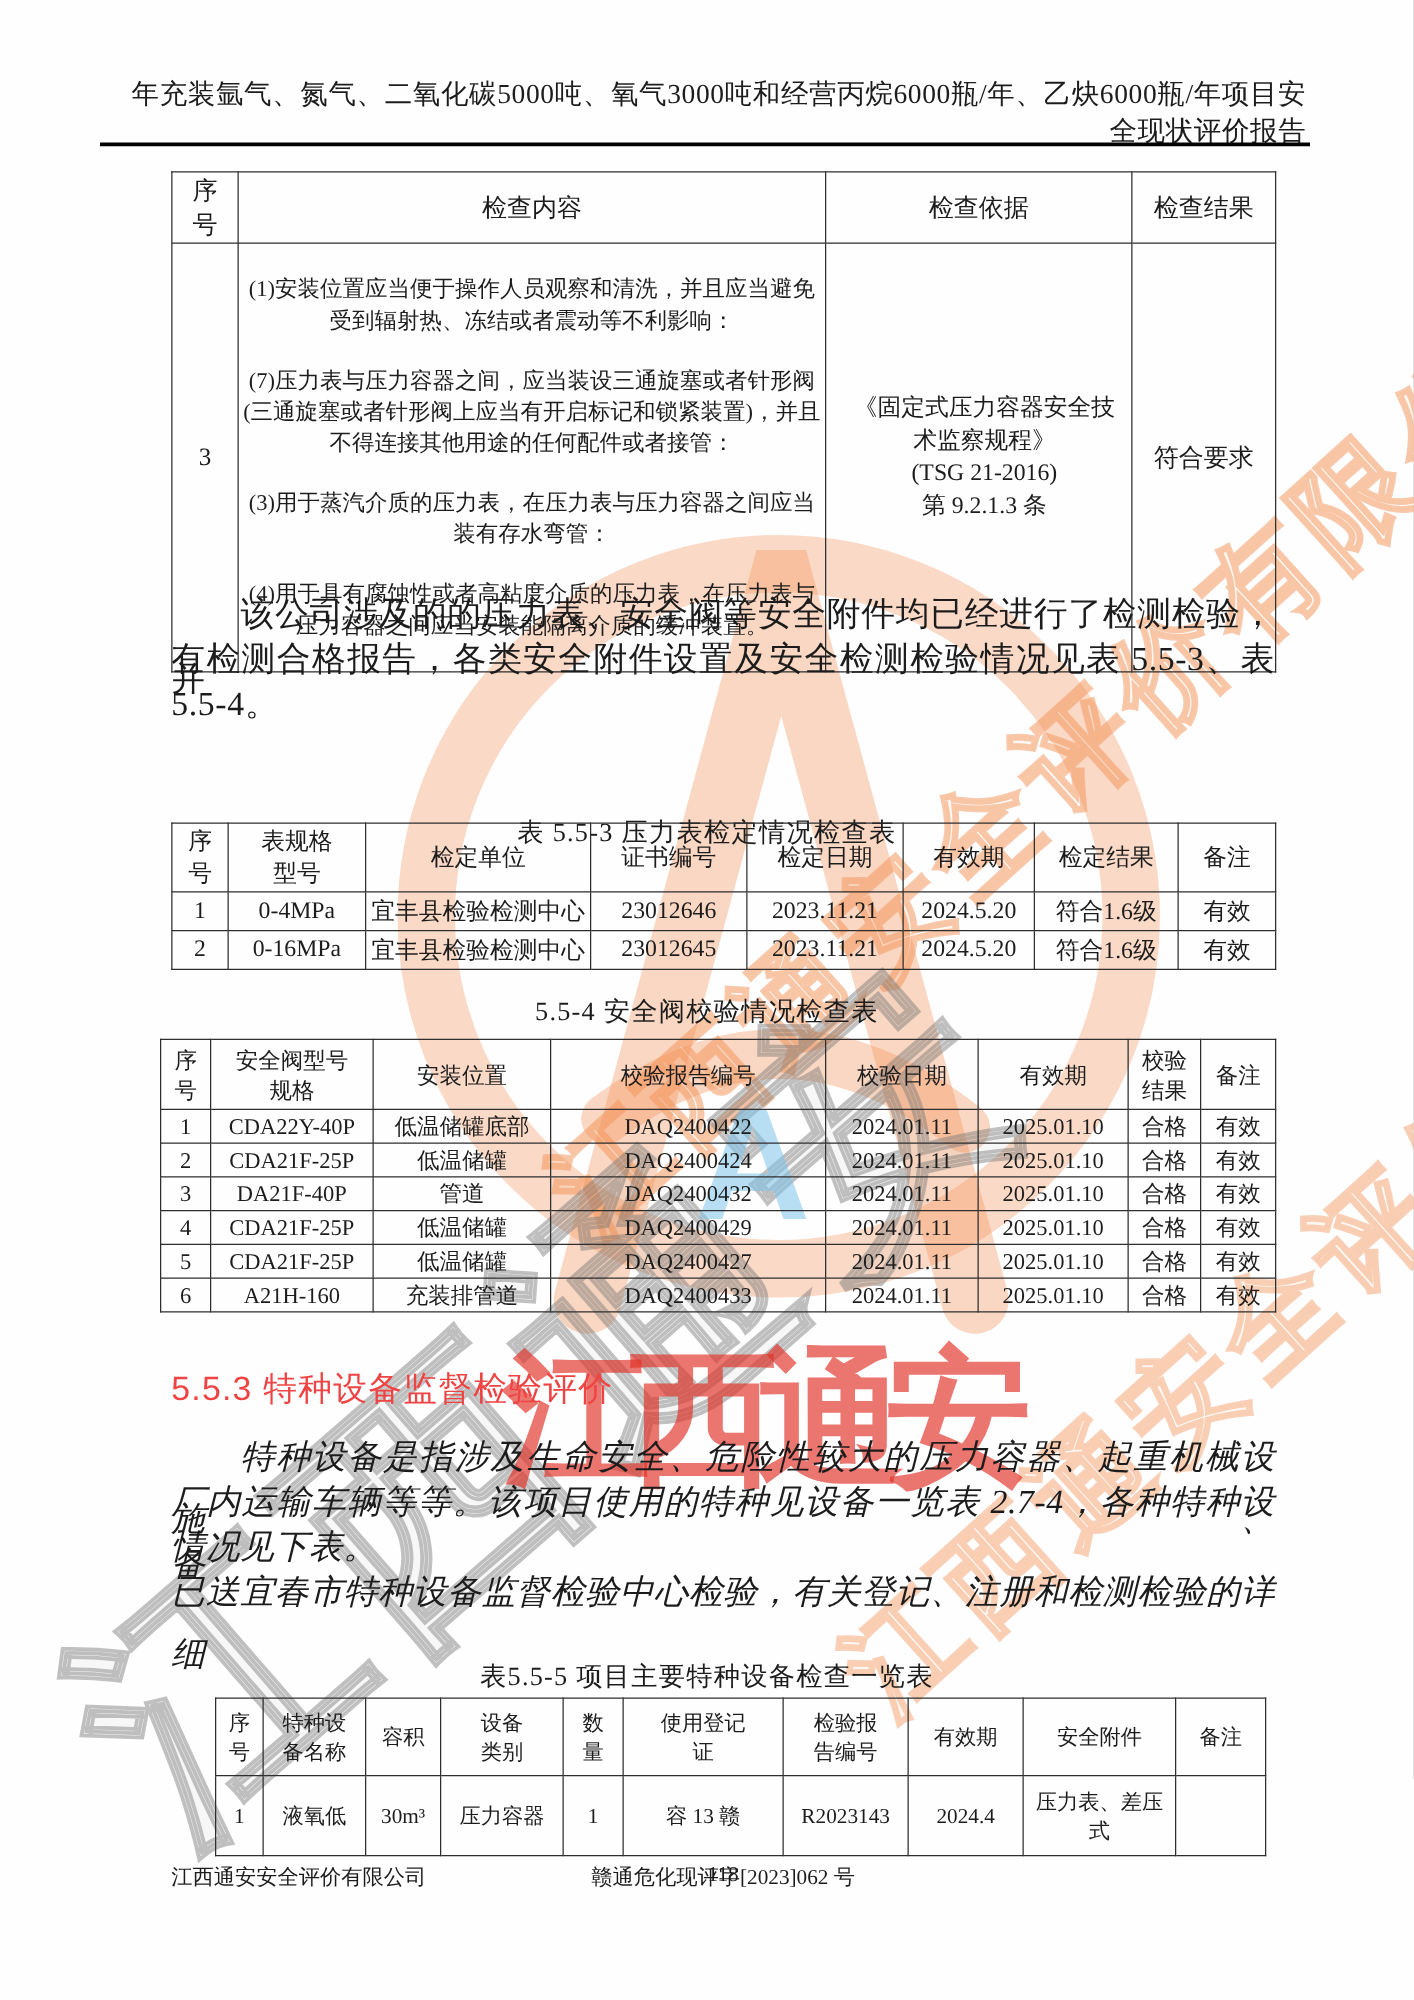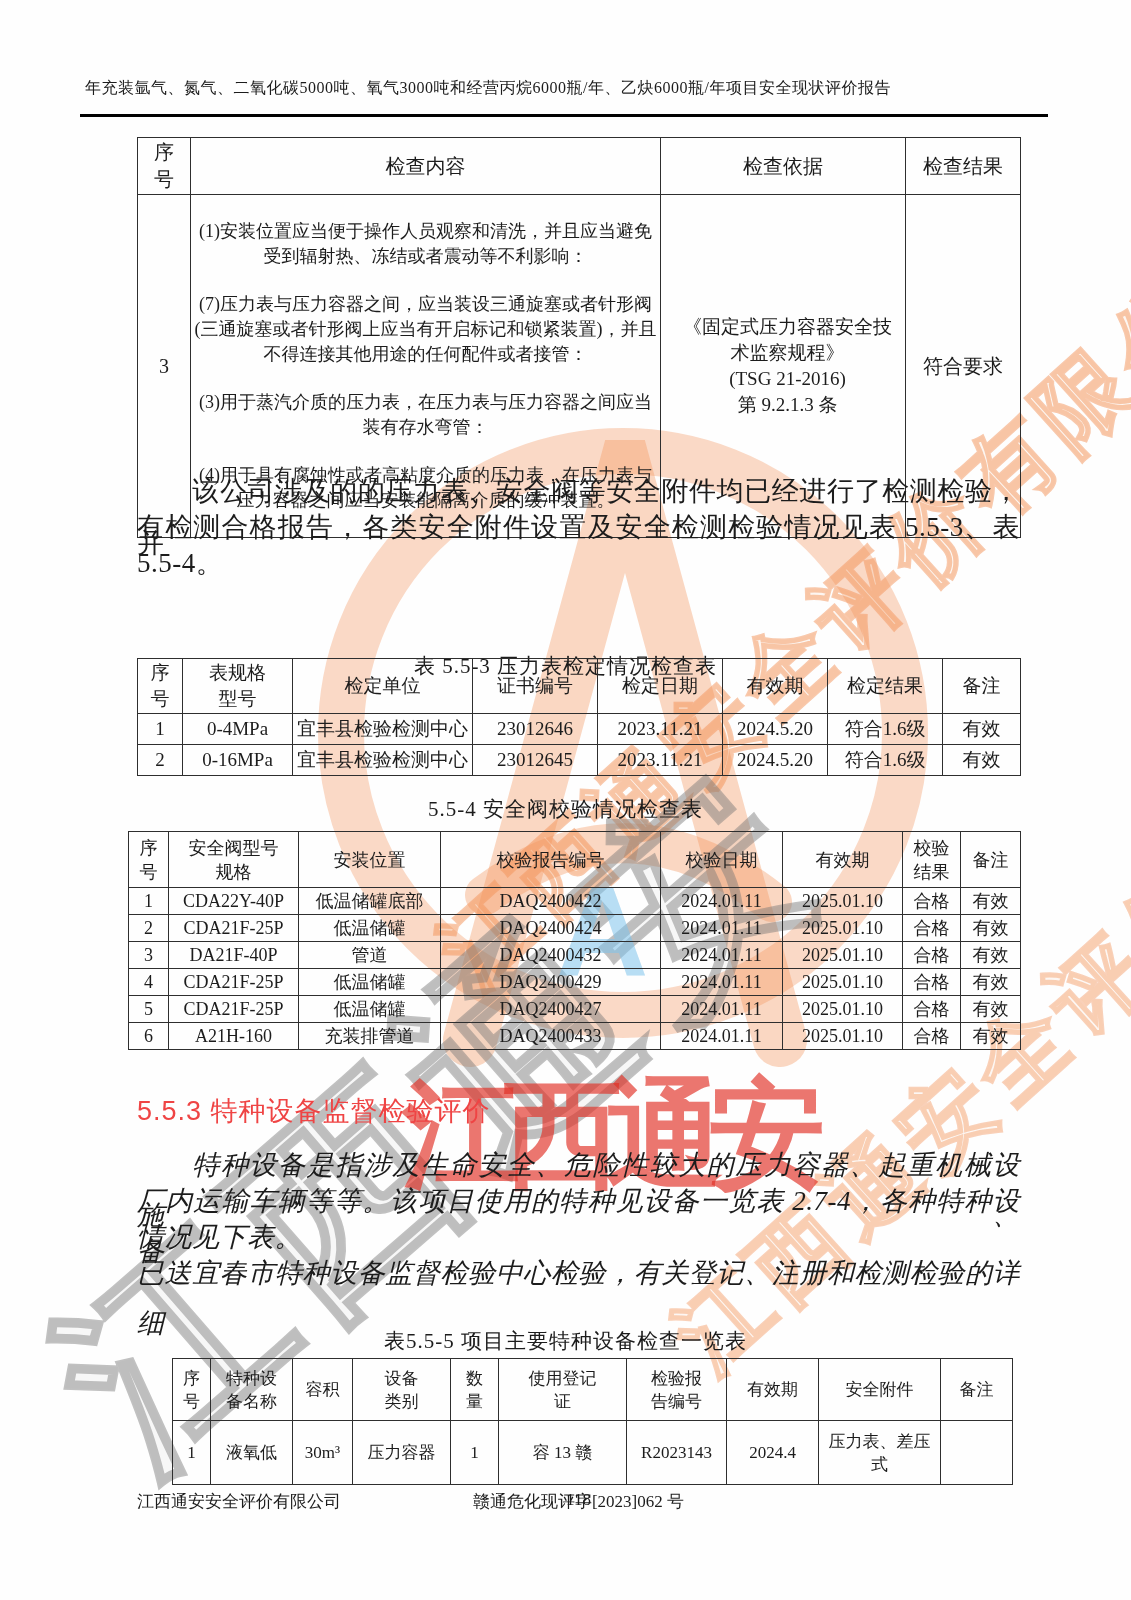--- a/index.html
+++ b/index.html
@@ -29,22 +29,22 @@
     transform:rotate(-41deg); transform-origin:0 50%;
   }
   #wm-blue { left:556px; top:858px; font-size:128px; font-weight:bold;
              font-family:"Liberation Sans",sans-serif; color:rgba(125,195,235,.55); }
   #wm-red  { left:402px; top:1056px; font-size:118px; font-weight:900;
              font-family:"Liberation Sans",sans-serif;
              color:rgba(225,47,37,.66); letter-spacing:-16px; white-space:nowrap; }
   
   .content { position:absolute; inset:0; z-index:2; }
   .content > * { position:absolute; }
-  #header-title { top:78px; left:85px; width:960px; text-align:left;
-                  font-size:16px; letter-spacing:.5px; }
+  #header-title { top:60px; left:85px; width:960px; text-align:right;
+                  font-size:22px; letter-spacing:.5px; }
   #header-rule  { top:114px; left:80px; width:968px; height:3px; background:#000; }
 
   table { border-collapse:collapse; table-layout:fixed; }
   th, td { border:1px solid #2e2e2e; text-align:center; vertical-align:middle;
            padding:1px 3px; font-weight:normal; white-space:pre-line; overflow:hidden; }
 
   #table1 { top:137px; left:137px; width:883px; font-size:20px; }
   #table1 .hrow { height:48px; }
   #table1 .brow { height:278px; }
   #table1 .items { text-align:center; font-size:18px; line-height:25px; }

